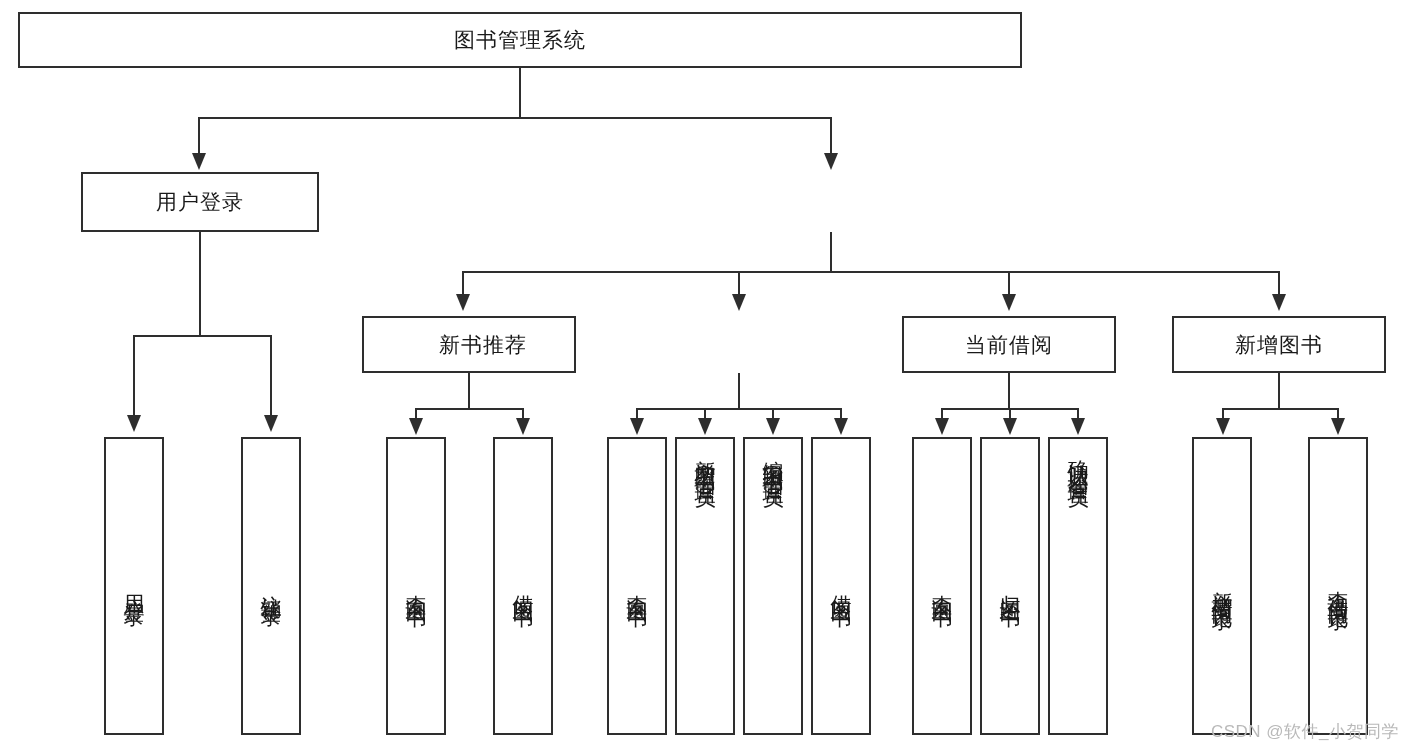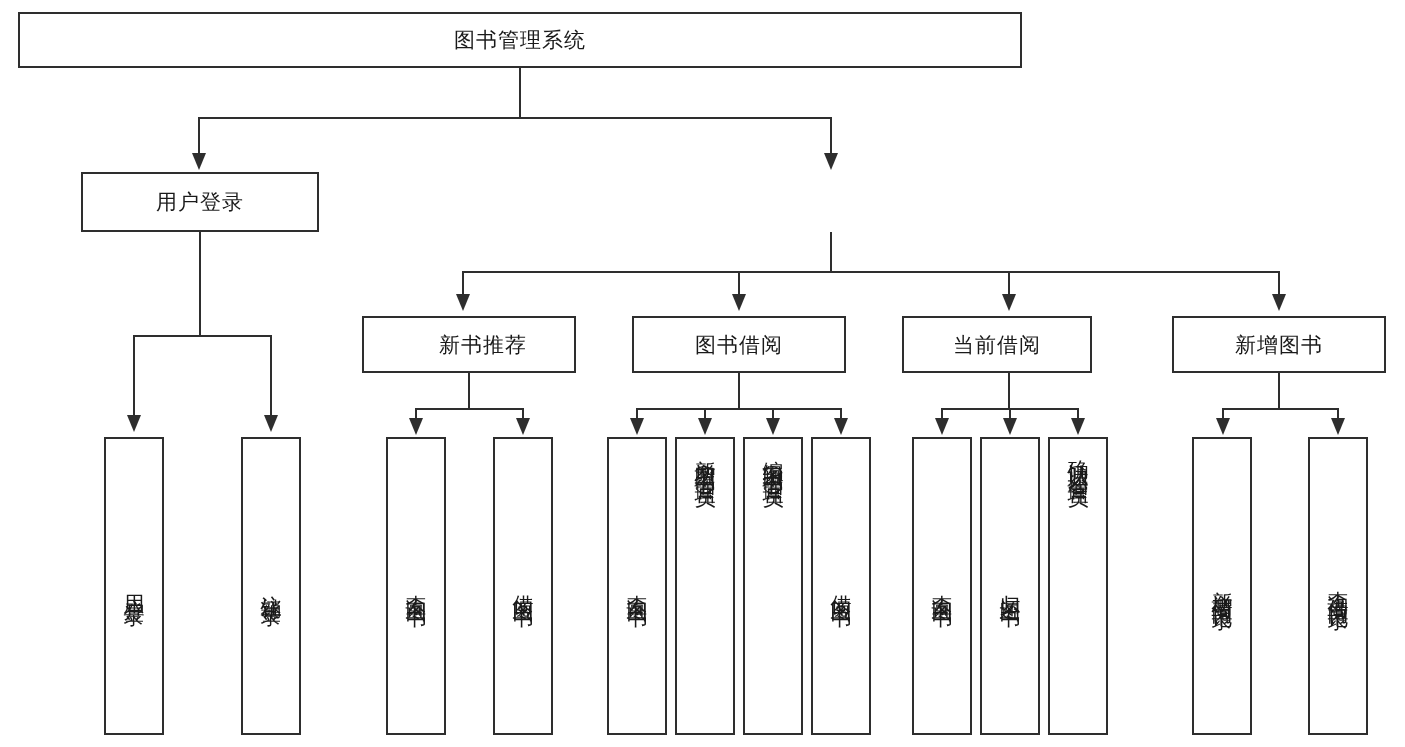--- a/index.html
+++ b/index.html
@@ -119,24 +119,21 @@
   <div class="conn vline" style="left:738px; top:271px; width:2px; height:25px;"></div>
   <div class="arrow" style="left:732px; top:294px;"></div>
   <div class="conn vline" style="left:1008px; top:271px; width:2px; height:25px;"></div>
   <div class="arrow" style="left:1002px; top:294px;"></div>
   <div class="conn vline" style="left:1278px; top:271px; width:2px; height:25px;"></div>
   <div class="arrow" style="left:1272px; top:294px;"></div>
 
   <div class="node horiz" style="left:362px; top:316px; width:214px; height:57px;padding-left:28px;">
     <span>新书推荐</span>
   </div>
-  <div class="node horiz" style="left:632px; top:316px; width:214px; height:57px;">
-    <span>图书借阅</span>
-  </div>
-  <div class="node horiz" style="left:902px; top:316px; width:190px; height:57px;">
+  <div class="node horiz" style="left:902px; top:316px; width:214px; height:57px;">
     <span>当前借阅</span>
   </div>
   <div class="node horiz" style="left:1172px; top:316px; width:214px; height:57px;">
     <span>新增图书</span>
   </div>
 
   <div class="conn vline" style="left:468px; top:373px; width:2px; height:36px;"></div>
   <div class="conn hline" style="left:415px; top:408px; width:109px; height:2px;"></div>
   <div class="conn vline" style="left:415px; top:408px; width:2px; height:12px;"></div>
   <div class="arrow" style="left:409px; top:418px;"></div>
@@ -207,14 +204,15 @@
     <span class="vtext">确认归还（管理员）</span>
   </div>
 
   <div class="node vert" style="left:1192px; top:437px; width:60px; height:298px;">
     <span class="vtext">新增借阅记录</span>
   </div>
   <div class="node vert" style="left:1308px; top:437px; width:60px; height:298px;">
     <span class="vtext">查询借阅记录</span>
   </div>
 
+  <div id="watermark">CSDN @软件_小贺同学</div>
 
 </div>
 
 </body></html>

